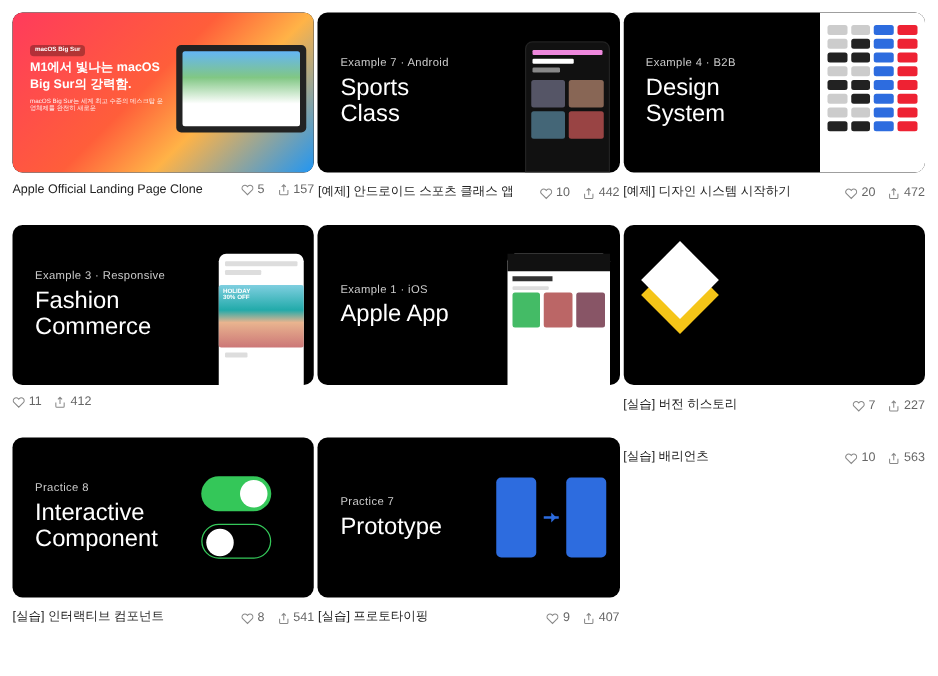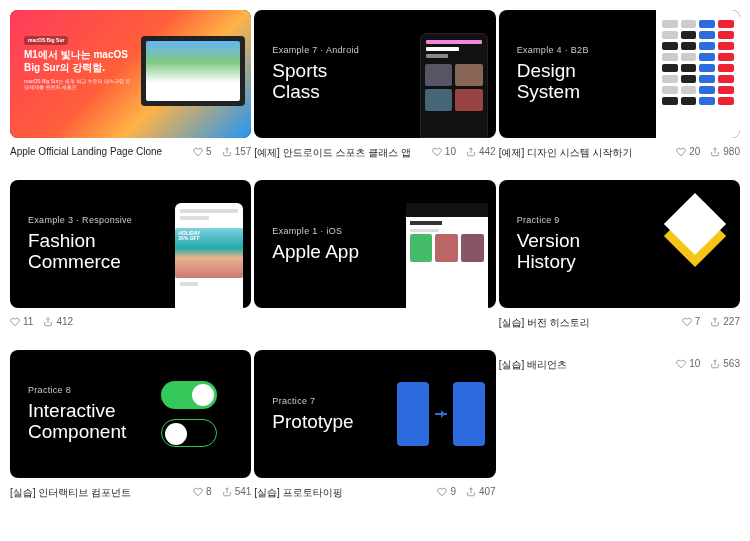--- a/index.html
+++ b/index.html
@@ -60,21 +60,21 @@
     bottom: 0;
     box-shadow: 0 0 6px rgba(0,0,0,0.4);
   }
   .phone-dark {
     background: #111;
     border: 1px solid #222;
   }
   .meta {
     display: flex;
     justify-content: space-between;
-    align-items: flex-start;
+    align-items: flex-end;
     margin-top: 8px;
     font-size: 10px;
     color: #333;
   }
   .caption { font-weight: 500; color: #222; }
   .stats { display: flex; gap: 10px; align-items: center; color: #666; }
   .stat { display: flex; align-items: center; gap: 3px; }
   .stat svg { width: 10px; height: 10px; }
 
   
@@ -269,21 +269,21 @@
         <span class="stat">
             <svg viewBox="0 0 24 24" fill="none" stroke="#888" stroke-width="2">
               <path d="M20.8 4.6a5.5 5.5 0 0 0-7.8 0L12 5.6l-1-1a5.5 5.5 0 0 0-7.8 7.8l1 1L12 21l7.8-7.6 1-1a5.5 5.5 0 0 0 0-7.8z"></path>
             </svg>
             <span>20</span>
           </span>
         <span class="stat">
             <svg viewBox="0 0 24 24" fill="none" stroke="#888" stroke-width="2">
               <path d="M4 12v7a2 2 0 0 0 2 2h12a2 2 0 0 0 2-2v-7M16 6l-4-4-4 4M12 2v13"></path>
             </svg>
-            <span>980</span>
+            <span>472</span>
           </span>
       </span>
     </div>
   </div>
 
   <div class="card">
     <div class="thumb">
       <div class="thumb-text">
         <div class="subtitle">Example 3 · Responsive</div>
         <div class="title-big">Fashion
@@ -340,25 +340,20 @@
               <i style="height:28px;background:#b66"></i>
               <i style="height:28px;background:#856"></i>
             </div>
         </div>
       </div>
     </div>
   </div>
 
   <div class="card">
     <div class="thumb">
-      <div class="thumb-text">
-        <div class="subtitle">Practice 9</div>
-        <div class="title-big">Version
-History</div>
-      </div>
       <div class="vh-diamond">
         <div class="d1"></div>
           <div class="d2"></div>
       </div>
     </div>
     <div class="meta">
       <span class="caption">[실습] 버전 히스토리</span>
       <span class="stats">
         <span class="stat">
             <svg viewBox="0 0 24 24" fill="none" stroke="#888" stroke-width="2">

